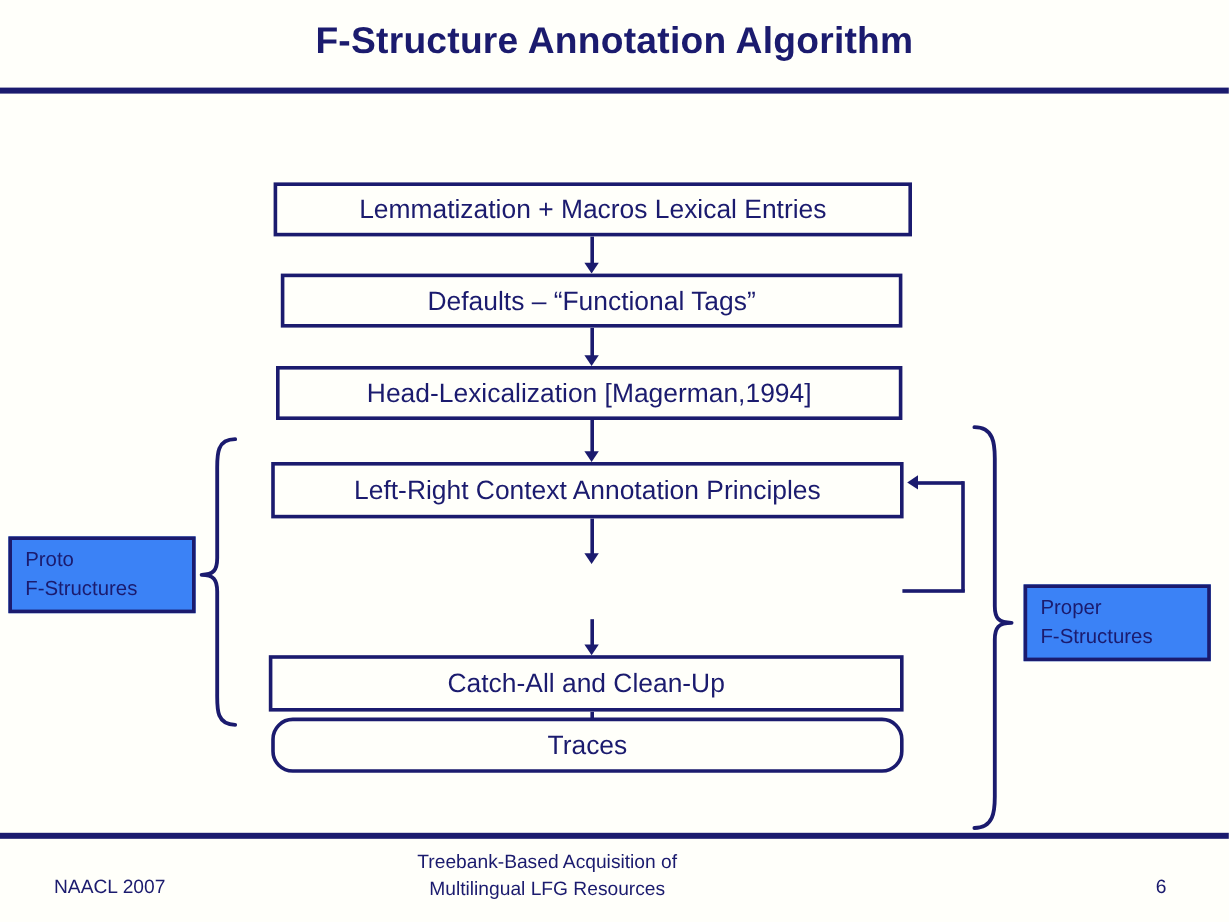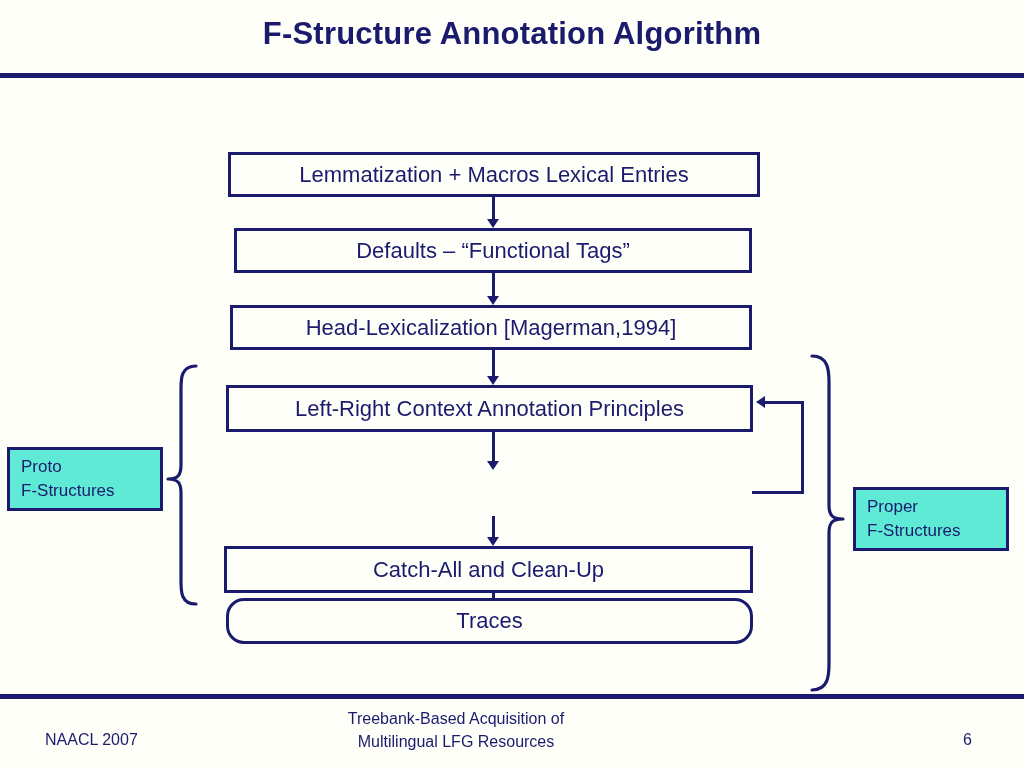--- a/index.html
+++ b/index.html
@@ -56,21 +56,21 @@
     font-size: 22px;
     color: #1b1b6e;
     white-space: nowrap;
     z-index: 3;
   }
   
   .sbox {
     position: absolute;
     box-sizing: border-box;
     border: 3px solid #1b1b6e;
-    background: #5eead4;
+    background: #3b82f6;
     display: flex;
     flex-direction: column;
     justify-content: center;
     align-items: flex-start;
     padding-left: 11px;
     font-size: 17px;
     line-height: 1.42;
     color: #1b1b6e;
     white-space: nowrap;
     z-index: 5;

